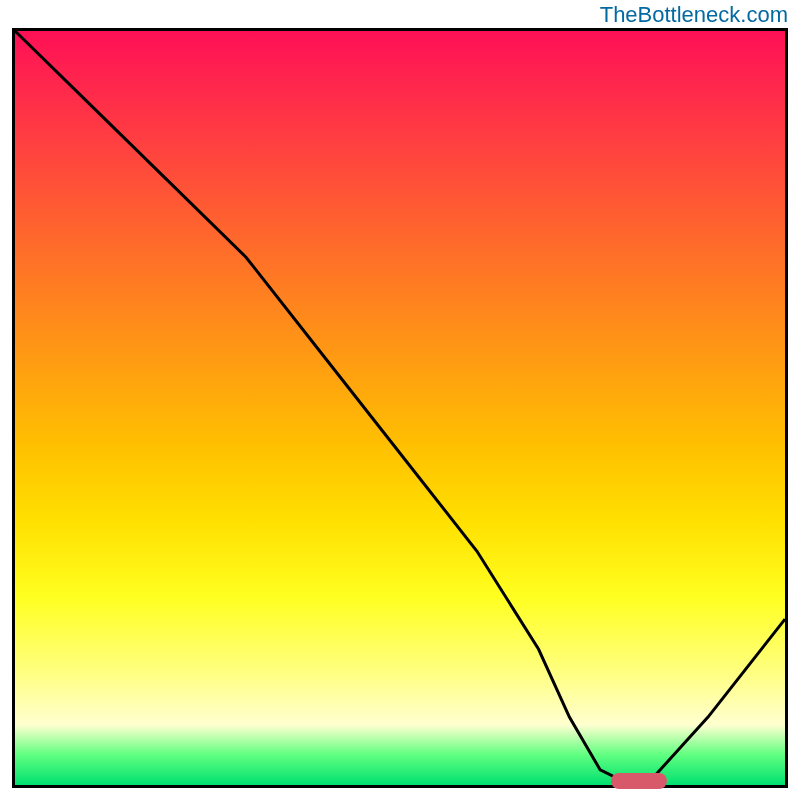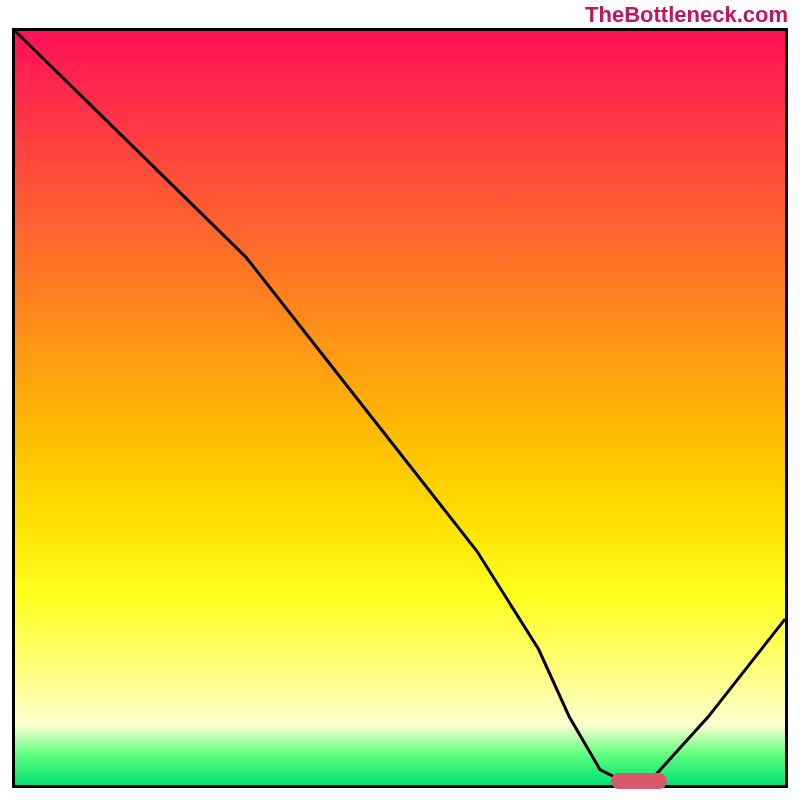--- a/index.html
+++ b/index.html
@@ -8,22 +8,22 @@
     height: 800px;
     background: #ffffff;
     position: relative;
     font-family: Arial, sans-serif;
   }
   .watermark {
     position: absolute;
     top: 2px;
     right: 12px;
     font-size: 22px;
-    font-weight: 700;
-    color: #be185d;
+    font-weight: 400;
+    color: #0369a1;
     z-index: 10;
   }
   .chart-container {
     position: absolute;
     top: 28px;
     left: 12px;
     width: 776px;
     height: 760px;
     border: 3px solid #000000;
   }

